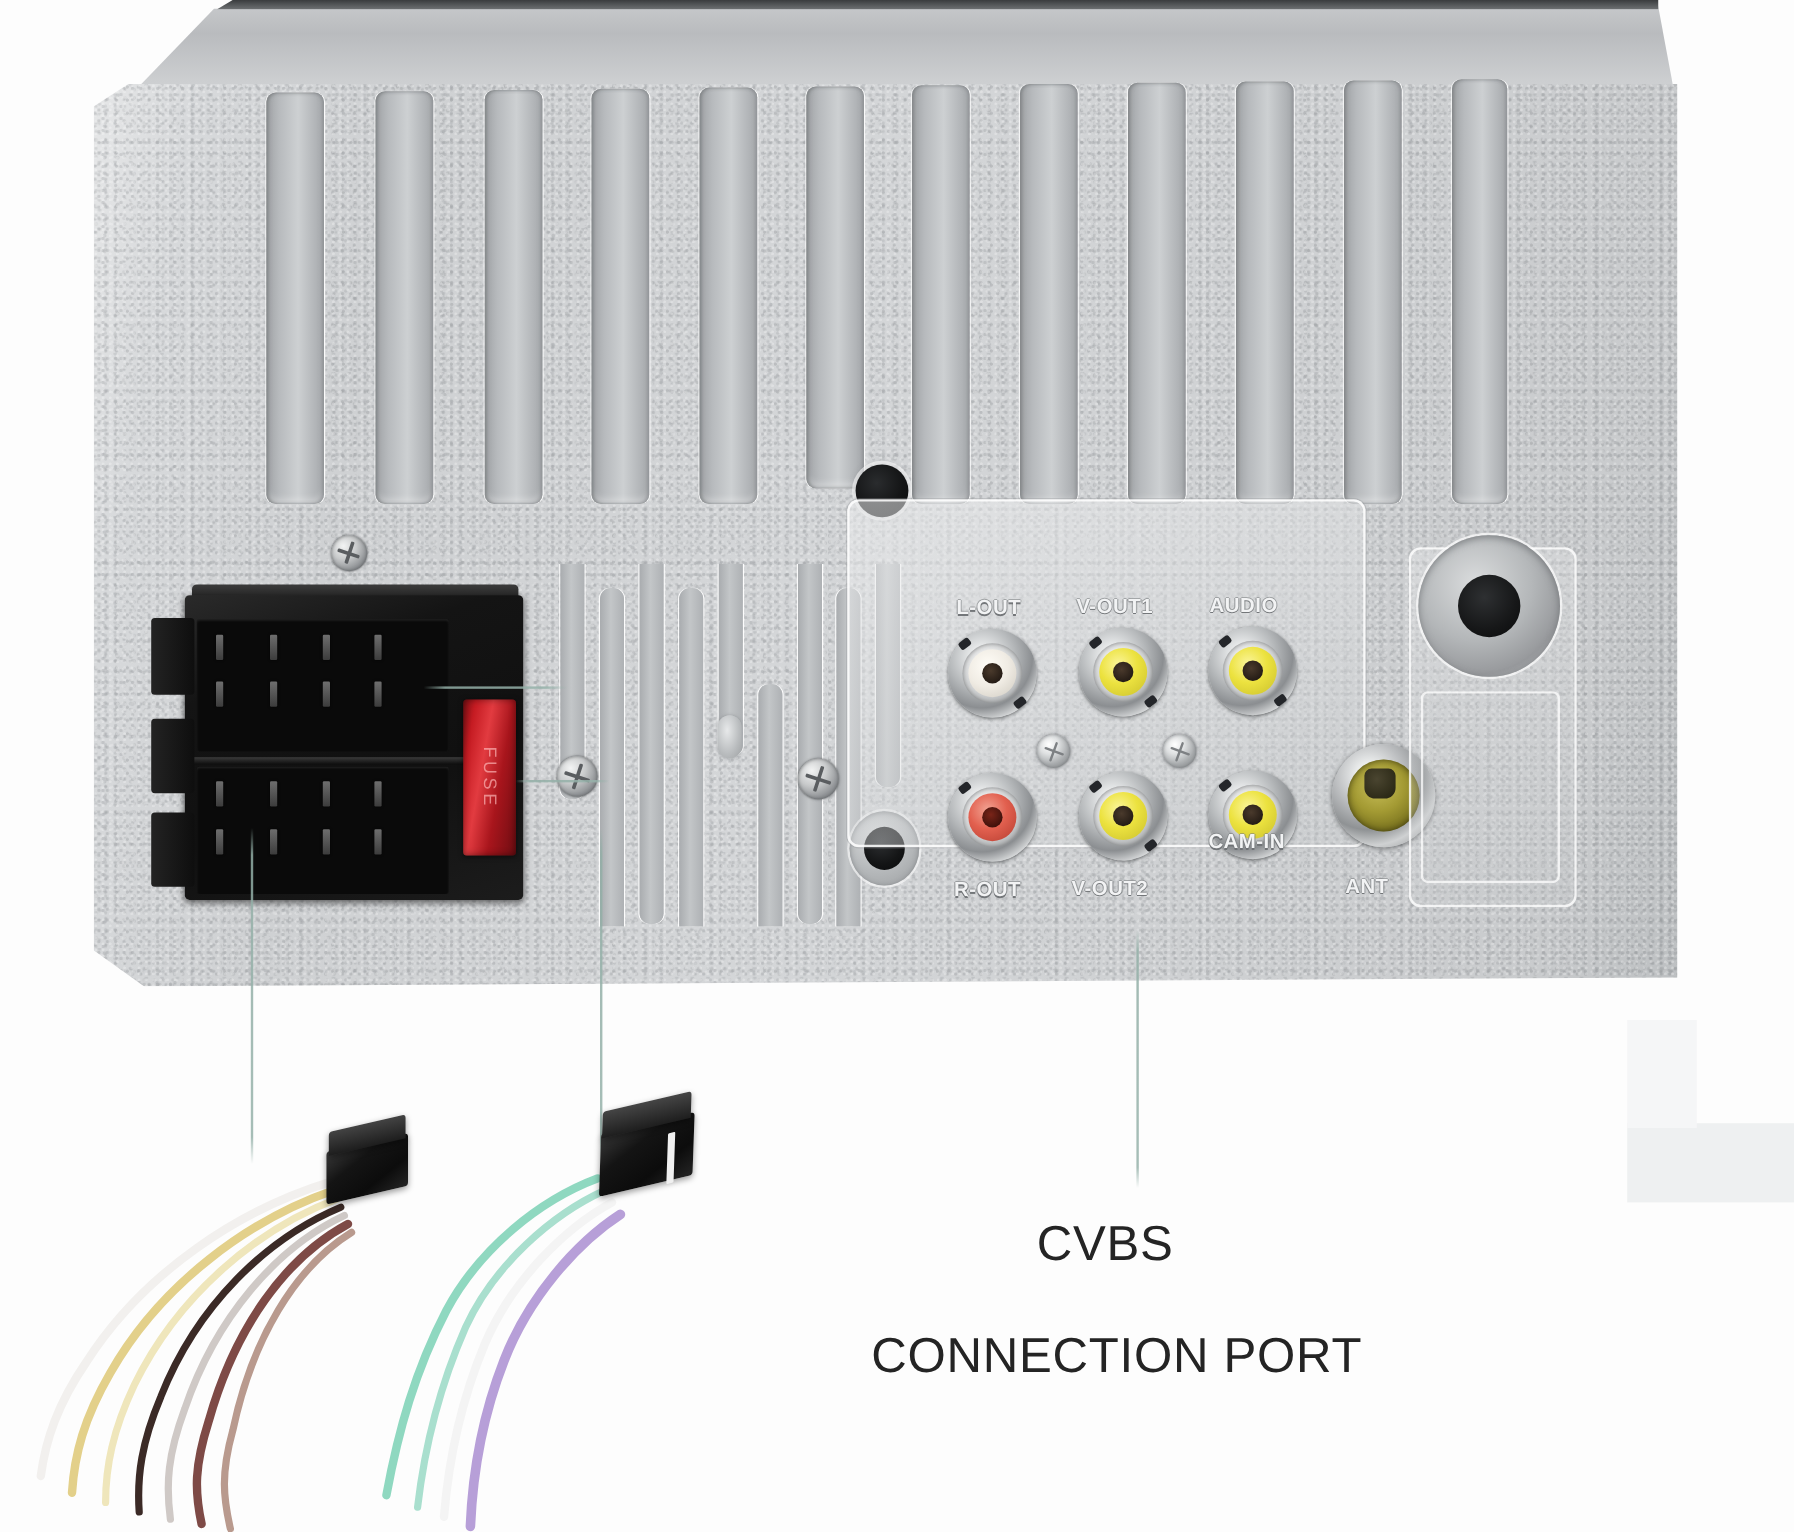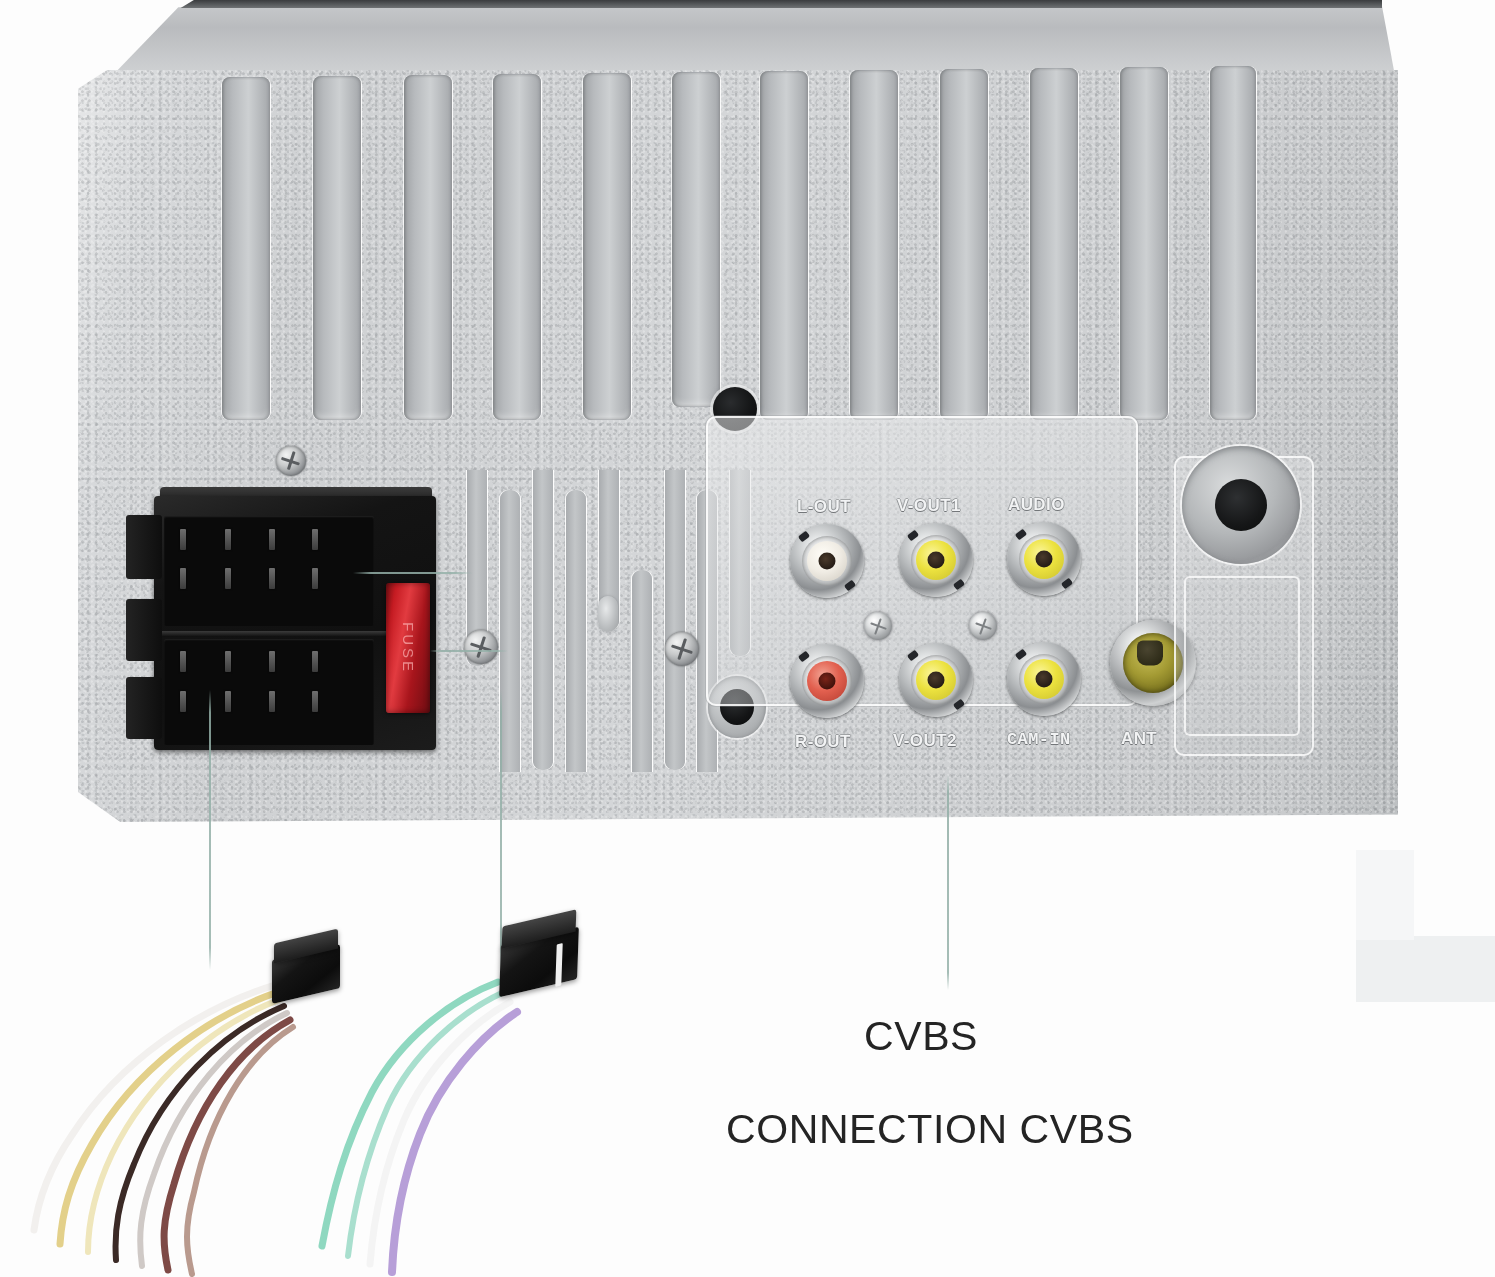--- a/index.html
+++ b/index.html
@@ -422,39 +422,39 @@
   <span class="bore"></span>
 </div>
 
 <div id="ant-socket" style="left:1110px;top:620px;">
   <span class="inner"></span>
   <span class="pin"></span>
 </div>
 
 <div class="rca-label" style="left:795px;top:732px;">R-OUT</div>
 <div class="rca-label" style="left:893px;top:731px;">V-OUT2</div>
-<div class="rca-label" style="left:1007px;top:730px;font-family:Liberation Mono, monospace;">CAM-IN</div>
+<div class="rca-label" style="left:1007px;top:692px;">CAM-IN</div>
 <div class="rca-label" style="left:1121px;top:729px;">ANT</div>
 
 <div id="right-bay">
   <div class="dish">
     <span class="pupil"></span>
   </div>
   <div class="lower"></div>
 </div>
 
 <div class="leader" style="left:209px;top:690px;height:280px;"></div>
 <div class="leader" style="left:500px;top:690px;height:280px;"></div>
 <div class="leader" style="left:947px;top:775px;height:215px;"></div>
 
 <div class="leader-h" style="left:353px;top:572px;width:120px;"></div>
 <div class="leader-h" style="left:430px;top:650px;width:78px;"></div>
 
 <div class="callout" style="left:864px;top:1013px;">CVBS</div>
-<div class="callout" style="left:726px;top:1106px;">CONNECTION CVBS</div>
+<div class="callout" style="left:726px;top:1106px;">CONNECTION PORT</div>
 
 <div class="abs" style="left:0;top:0;width:420px;height:1277px;">
   <svg class="wires" width="420" height="400" style="left:0;top:930px;">
     <g fill="none" stroke-linecap="round">
       <path d="M275,55 C200,78 120,130 72,205 C48,240 38,270 34,300" stroke="#f2f0ee" stroke-width="7"></path>
       <path d="M278,62 C208,86 134,140 92,214 C70,252 62,282 60,314" stroke="#e3d08a" stroke-width="7"></path>
       <path d="M281,69 C214,94 148,150 112,224 C94,262 88,292 88,322" stroke="#efe6bb" stroke-width="6"></path>
       <path d="M284,76 C222,102 164,158 134,234 C118,272 114,300 116,330" stroke="#3b2a26" stroke-width="6"></path>
       <path d="M287,83 C230,110 180,168 154,244 C140,282 138,306 142,336" stroke="#cfc9c6" stroke-width="6"></path>
       <path d="M290,90 C238,118 196,176 174,254 C162,292 162,312 168,340" stroke="#7e4a46" stroke-width="7"></path>

